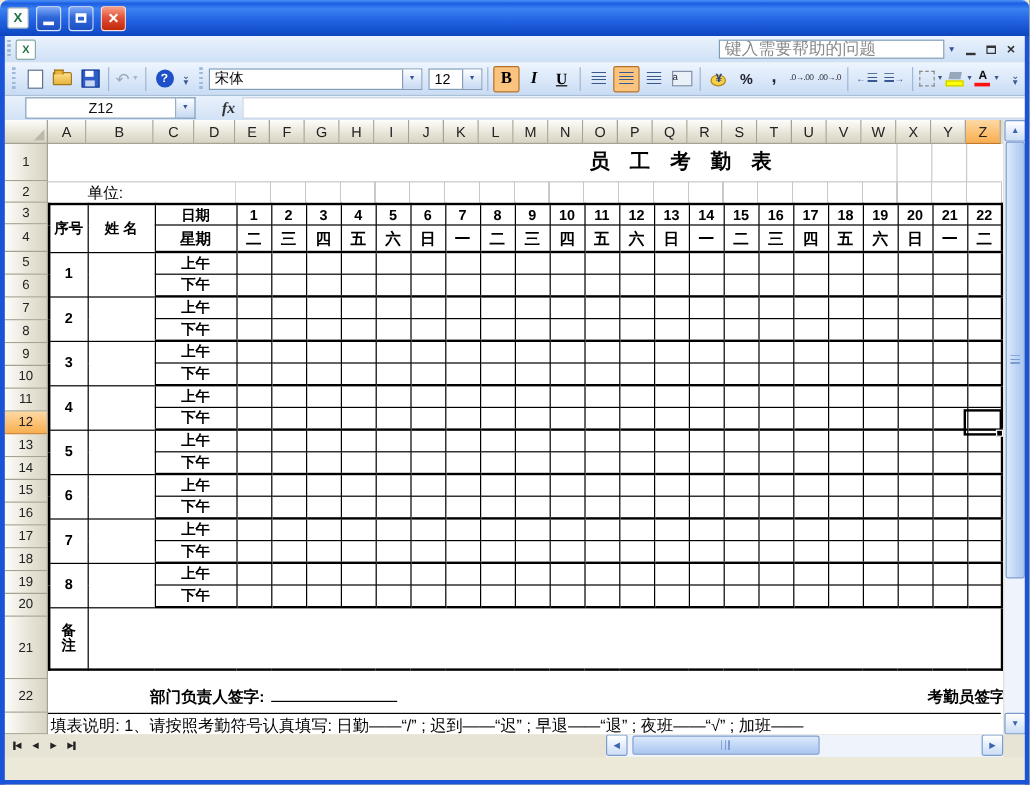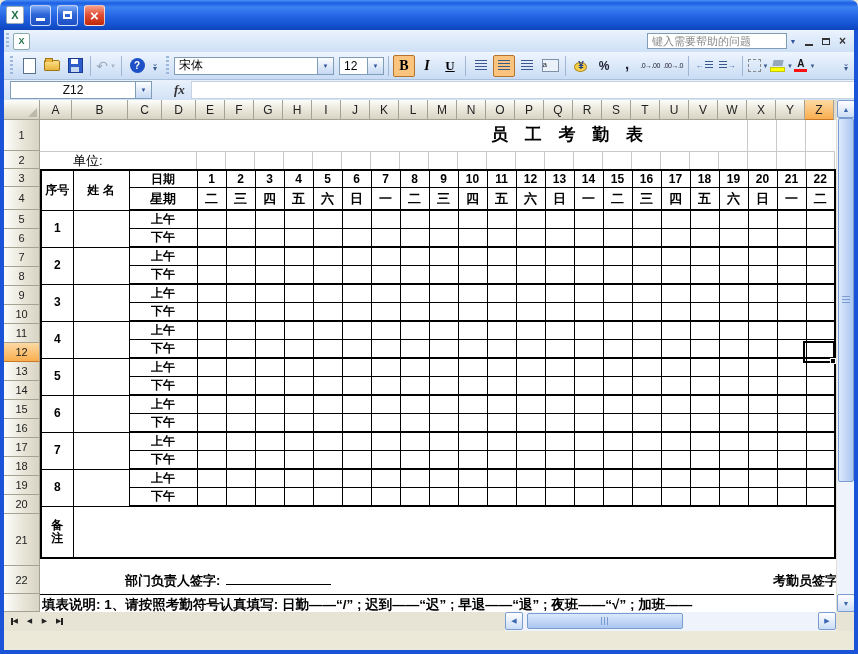--- a/index.html
+++ b/index.html
@@ -19,21 +19,21 @@
   .g-close{color:#FFF;font-weight:bold;font-size:15px;line-height:15px}
   
   .edge{position:absolute;background:#1A52D8;z-index:50}
   .edge.l{left:0;top:30px;bottom:0;width:4px}.edge.r{right:0;top:30px;bottom:0;width:4px}.edge.b{left:0;right:0;bottom:0;height:4px}
   
   .menubar{position:absolute;left:4px;top:30px;width:850px;height:22px;background:linear-gradient(180deg,#EBF3FD,#CEE0F6);display:flex;align-items:center;font-size:12px;color:#111;box-sizing:border-box;padding-right:4px}
   .mgrip{width:3px;height:16px;margin:0 4px 0 2px;background:repeating-linear-gradient(180deg,#9DB8DC 0 2px,transparent 2px 4px)}
   .wbicon{width:15px;height:15px;background:#FFF;border:1px solid #8AA;border-radius:2px;margin-right:4px;display:flex;align-items:center;justify-content:center;color:#1E7145;font-weight:bold;font-size:9px}
   .wbicon::before{content:"X"}
   .mitem{padding:2px 9px;white-space:nowrap;cursor:default}
-  .helpbox{margin-left:auto;width:140px;height:16px;background:#FFF;border:1px solid #7F9DB9;display:flex;align-items:center;font-size:11px;color:#8A8A8A;padding:0 4px;box-sizing:border-box;white-space:nowrap;overflow:hidden}
+  .helpbox{margin-left:auto;width:188px;height:16px;background:#FFF;border:1px solid #7F9DB9;display:flex;align-items:center;font-size:14px;color:#8A8A8A;padding:0 4px;box-sizing:border-box;white-space:nowrap;overflow:hidden}
   .hb-arrow{width:12px;height:16px;display:flex;align-items:center;justify-content:center;font-size:7px;color:#33549C}
   .mw{width:15px;height:14px;display:flex;align-items:center;justify-content:center;margin-left:2px}
   .mw-minbar{width:8px;height:2px;background:#333;margin-top:8px}
   .mw-rest{width:8px;height:7px;border:1px solid #333;border-top-width:2px;box-sizing:border-box}
   .mw-x{font-size:12px;font-weight:bold;color:#333;line-height:12px}
   
   .toolbar{position:absolute;left:4px;top:52px;width:850px;height:28px;background:linear-gradient(180deg,#EEF5FE,#C9DCF4);border-bottom:1px solid #A8C0DC;display:flex;align-items:center;box-sizing:border-box;padding:0 2px;gap:1px}
   .tgrip{width:3px;height:20px;margin:0 4px;background:repeating-linear-gradient(180deg,#9DB8DC 0 2px,transparent 2px 4px)}
   .tsep{width:1px;height:20px;background:#9FB6D4;margin:0 3px}
   .tbtn{min-width:22px;height:22px;display:flex;align-items:center;justify-content:center;border-radius:2px;box-sizing:border-box;position:relative}
@@ -65,21 +65,21 @@
   .ic-dec{font-size:7px;color:#223;white-space:nowrap;letter-spacing:-.5px}
   .ic-ind{display:flex;align-items:center;gap:1px;font-size:8px;color:#3858A0}
   .ic-ind .lns{width:8px;height:9px;background:repeating-linear-gradient(180deg,#38588E 0 1px,transparent 1px 3px)}
   .ic-borders{width:13px;height:13px;border:1px dashed #8A8A8A;box-sizing:border-box}
   .stackic{display:flex;flex-direction:column;align-items:center;justify-content:center;gap:1px}
   .ic-fill-top{width:10px;height:6px;background:#98A8BC;transform:skewX(-12deg)}
   .cbar{width:13px;height:3px}
   .ic-A{font-weight:bold;font-size:10px;line-height:9px;color:#111}
   
   .fbar{position:absolute;left:4px;top:80px;width:850px;height:20px;background:linear-gradient(180deg,#E9F1FC,#D2E2F6);display:flex;align-items:center;box-sizing:border-box}
-  .namebox{width:126px;height:18px;margin-left:6px;background:#FFF;border:1px solid #7F9DB9;display:flex;align-items:center;justify-content:center;font-size:12px;color:#111;box-sizing:border-box}
+  .namebox{width:126px;height:18px;margin-left:17px;background:#FFF;border:1px solid #7F9DB9;display:flex;align-items:center;justify-content:center;font-size:12px;color:#111;box-sizing:border-box}
   .nbdrop{width:16px;height:18px;background:linear-gradient(#FDFEFF,#C6D8F2);border:1px solid #7F9DB9;border-left:none;display:flex;align-items:center;justify-content:center;font-size:6px;color:#33549C;box-sizing:border-box}
   .fxl{margin:0 6px 0 22px;font-family:"Liberation Serif","DejaVu Serif",serif;font-style:italic;font-weight:bold;font-size:13px;color:#333}
   .finput{flex:1;height:18px;background:#FFF;border:1px solid #C8D2E0;border-right:none;box-sizing:border-box}
   
   .grid{position:absolute;left:4px;top:100px;width:850px;height:512px;background:#D6D2C2}
   .corner{position:absolute;left:0;top:0;width:36px;height:20px;background:linear-gradient(#FDFDFB,#E8E5D8 55%,#D8D4C4);border-right:1px solid #A5A294;border-bottom:1px solid #A5A294;box-sizing:border-box}
   .corner::after{content:"";position:absolute;right:2px;bottom:2px;border-left:9px solid transparent;border-bottom:9px solid #BDB9A8}
   .colhdrs{position:absolute;left:36px;top:0;width:796px;height:20px;display:flex;background:#E0DCCC;overflow:hidden}
   .ch{height:20px;box-sizing:border-box;border-right:1px solid #A5A294;border-bottom:1px solid #A5A294;background:linear-gradient(#FDFDFB,#E8E5D8 55%,#D8D4C4);font-size:12px;display:flex;align-items:center;justify-content:center;color:#222;flex:none}
   .ch.sel,.rh.sel{background:linear-gradient(#FDD9A4,#F9AE4E);border-bottom-color:#C87828}
@@ -95,21 +95,21 @@
   tr.hr2 td{height:21px;font-size:13px}
   tr.pr td{height:17px}
   tr.rr td{height:50px}
   td.b2,tr.b2r td{border-bottom-width:2px}
   td.rlabel{font-size:13px;line-height:21px}
   .deptsign{position:absolute;left:0;top:448px;width:794px;height:26px;line-height:26px;font-weight:bold;font-size:13px;color:#000}
   .deptsign .lbl{margin-left:85px}
   .sigline{display:inline-block;width:105px;border-bottom:1px solid #000;height:16px;margin-left:6px;vertical-align:baseline}
   .attsign{position:absolute;right:-2px;top:448px;height:26px;line-height:26px;font-weight:bold;font-size:13px;color:#000;white-space:nowrap}
   .instrline{position:absolute;left:0;top:474px;width:794px;height:1px;background:#000}
-  .instr{position:absolute;left:2px;top:476px;width:792px;height:16px;font-weight:bold;font-size:13.5px;color:#000;white-space:nowrap;overflow:hidden}
+  .instr{position:absolute;left:2px;top:476px;width:792px;height:16px;font-weight:normal;font-size:13.5px;color:#000;white-space:nowrap;overflow:hidden}
   .selbox{position:absolute;left:763px;top:221px;width:32px;height:22px;border:2px solid #000;box-sizing:border-box;background:transparent}
   .selbox .handle{position:absolute;right:-3px;bottom:-3px;width:4px;height:4px;background:#000;border:1px solid #FFF}
   
   .vscroll{position:absolute;right:0;top:0;width:18px;height:512px;background:#EFF3FB;border-left:1px solid #E2E0D4;box-sizing:border-box}
   .sbtn{position:absolute;left:0;width:18px;height:18px;background:linear-gradient(#FFFFFF,#CBDDF6);border:1px solid #7A9CCE;border-radius:2px;display:flex;align-items:center;justify-content:center;font-size:7px;color:#3A66B0;box-sizing:border-box}
   .vthumb{position:absolute;left:1px;top:18px;width:16px;height:364px;background:linear-gradient(90deg,#DCE9FC,#A9C5F0);border:1px solid #7A9CCE;border-radius:2px;box-sizing:border-box;display:flex;align-items:center;justify-content:center}
   .vthumb .grip{width:8px;height:9px;background:repeating-linear-gradient(180deg,#7A9CCE 0 1px,transparent 1px 3px)}
   
   .tabstrip{position:absolute;left:4px;top:612px;width:850px;height:19px;background:#E7E4D5;overflow:hidden}
   .navs{position:absolute;left:4px;top:1px;display:flex;gap:2px}
@@ -189,21 +189,21 @@
       </span>
     <span class="tsep"></span>
     <span class="tbtn">
         <span class="ic-help">?</span>
       </span>
     <span class="tchev">
         <span>⌄</span>
         <span>▾</span>
       </span>
     <span class="tgrip"></span>
-    <span class="combo" style="width:160px">
+    <span class="combo" style="width:178px">
       <span class="val">宋体</span>
       <span class="cdrop">▼</span>
     </span>
     <span class="combo" style="width:45px;margin-left:4px">
       <span class="val">12</span>
       <span class="cdrop">▼</span>
     </span>
     <span class="tsep"></span>
     <span class="tbtn on">
         <span class="bld">B</span>

